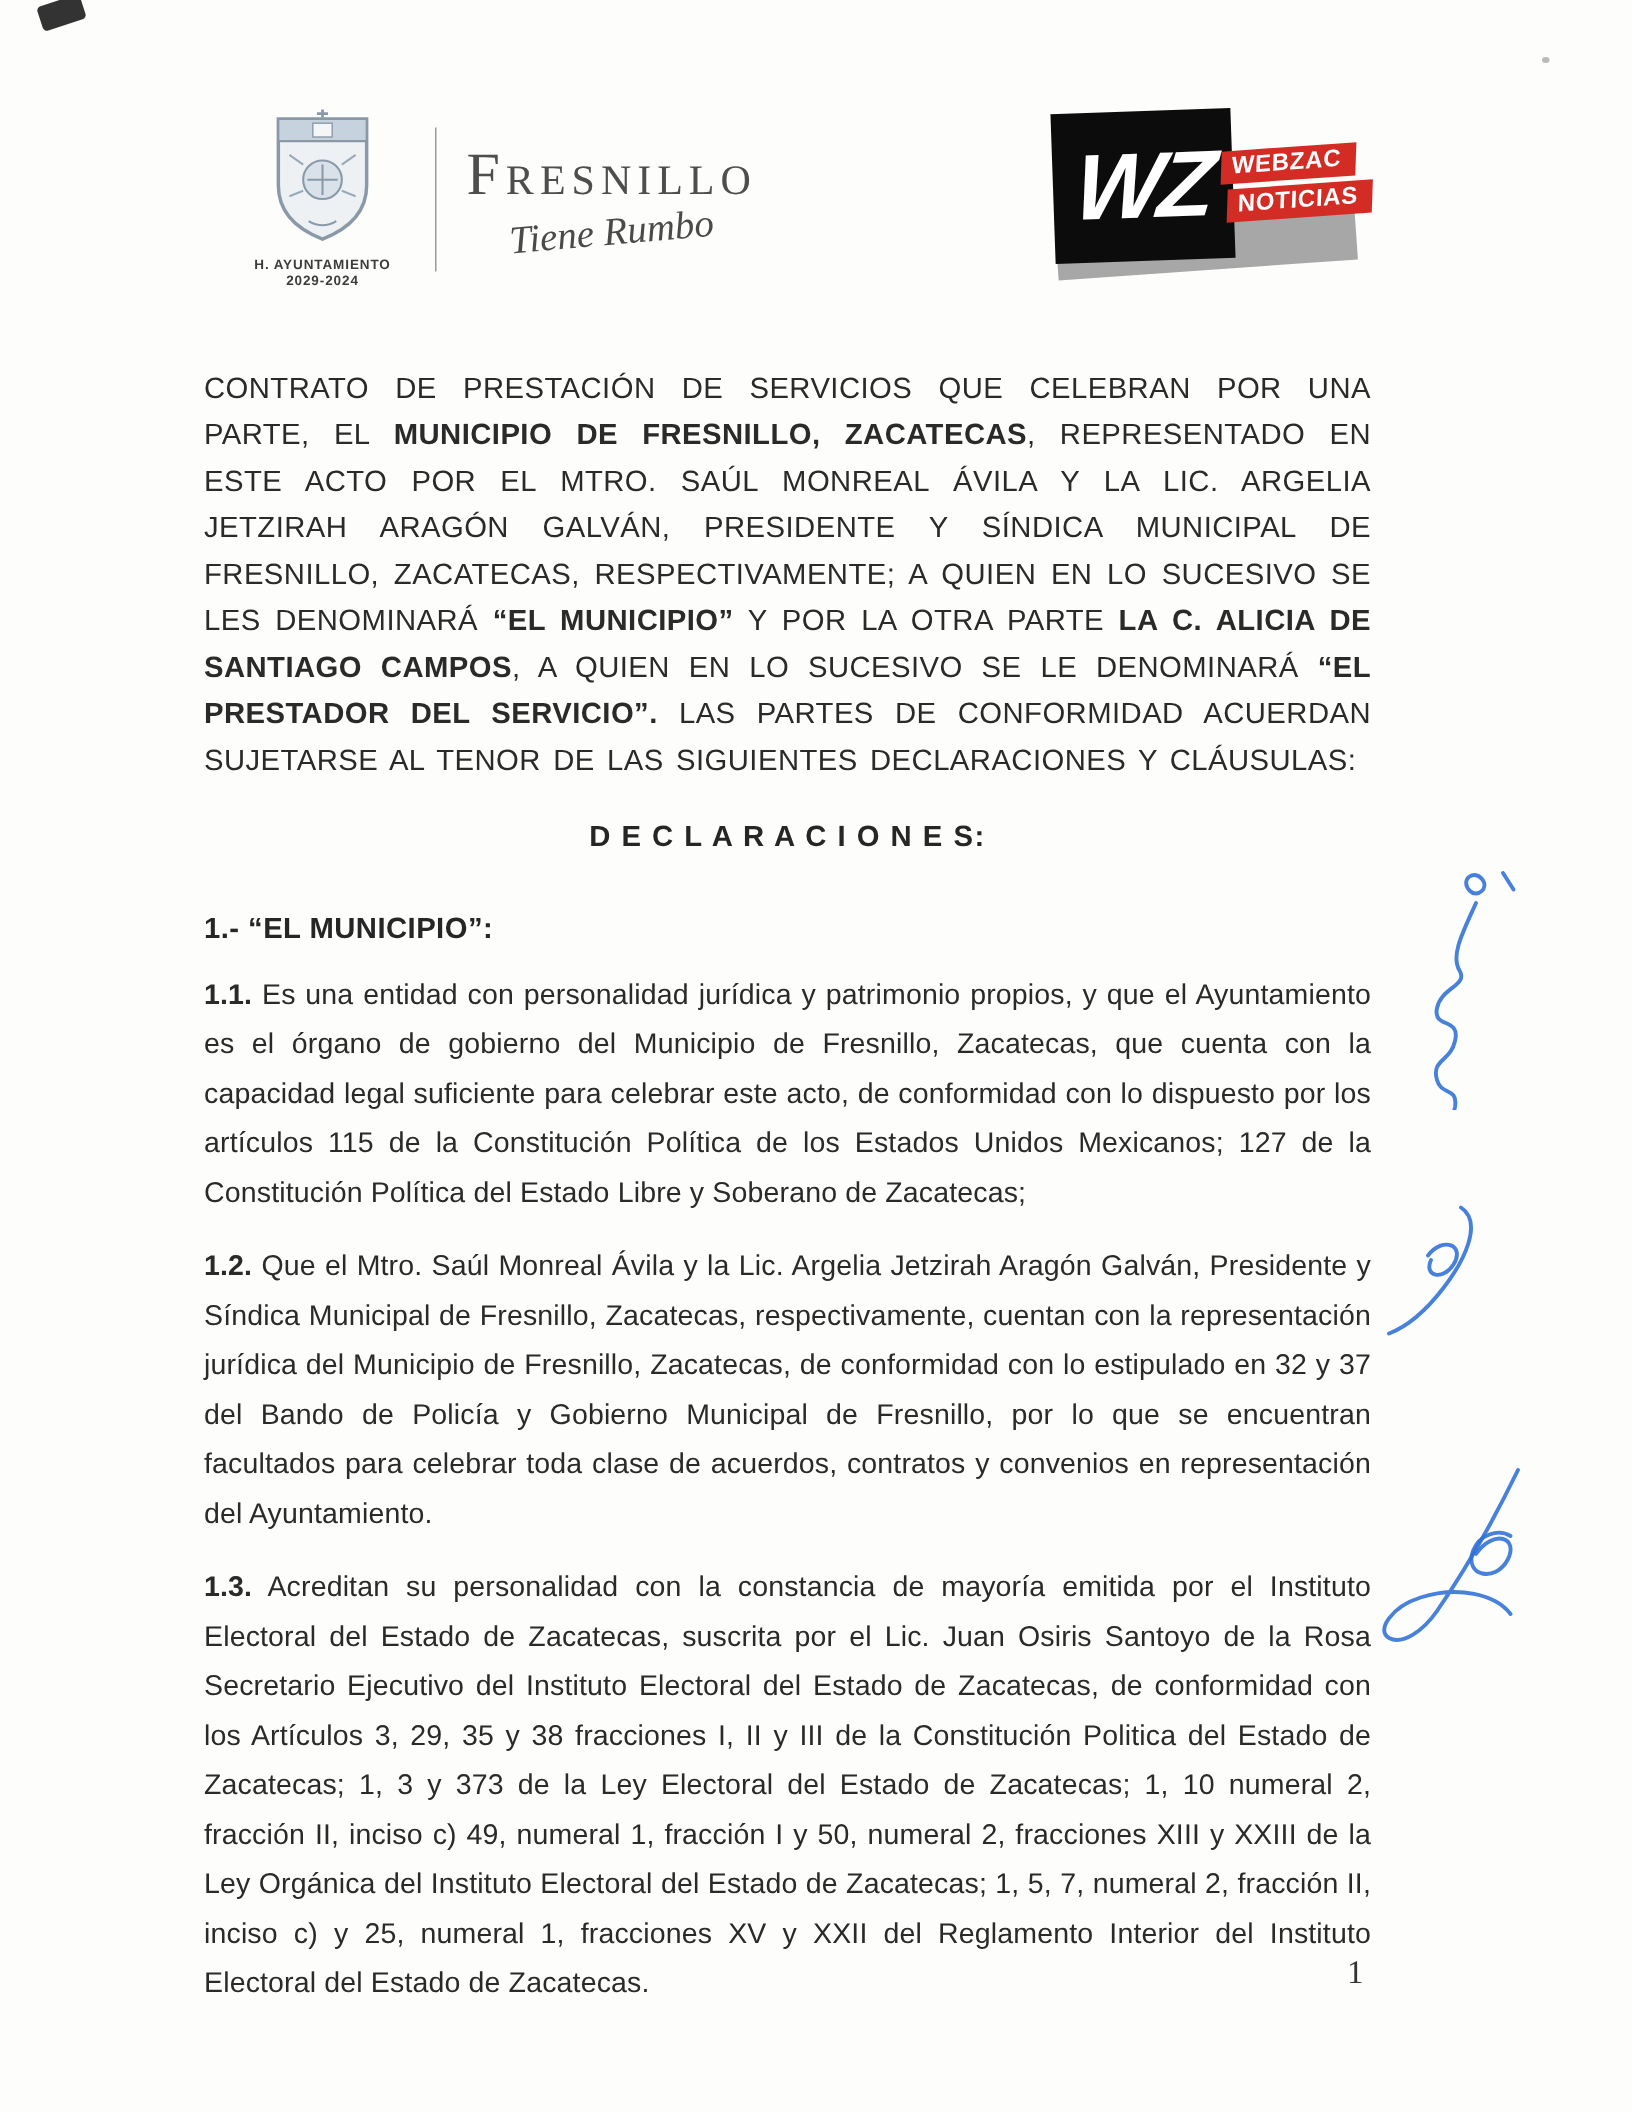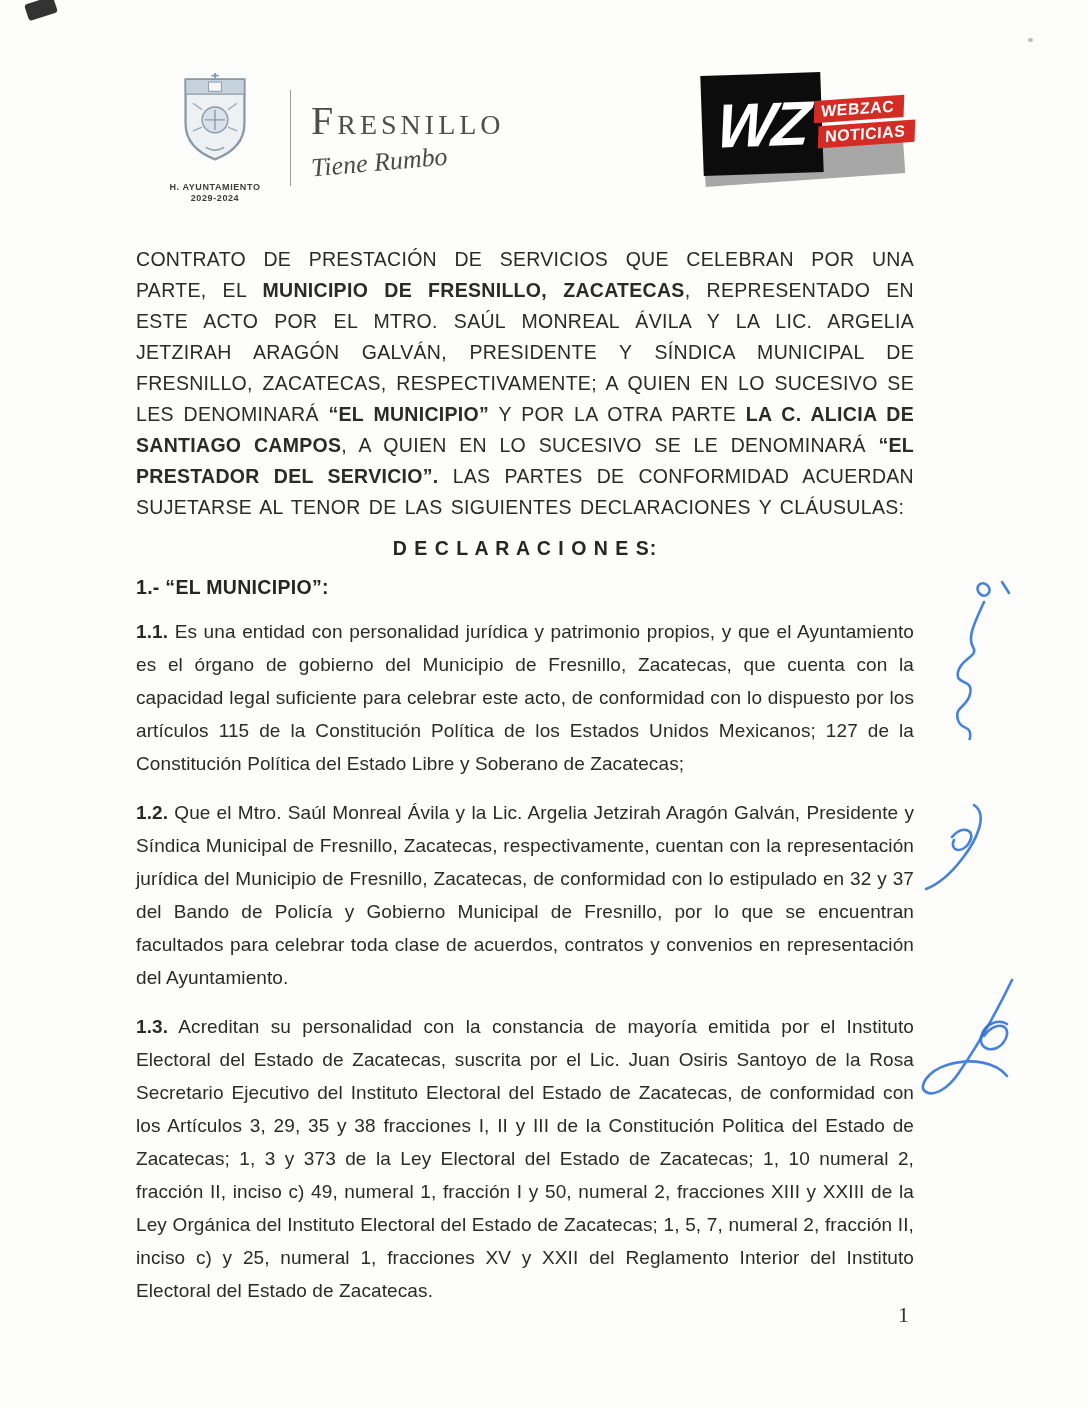--- a/index.html
+++ b/index.html
@@ -21,23 +21,23 @@
     opacity:.9;
   }
   .speck { position:absolute; background:#b9b9b9; border-radius:50%; }
 
   
   .logo-left {
     position:absolute; left:160px; top:72px;
     display:flex; align-items:center; gap:20px;
   }
   .crest-block { width:110px; text-align:center; }
-  .crest-caption { margin-top:14px; font-size:9px; font-weight:bold; letter-spacing:.6px; color:#3c3c3c; line-height:11px; }
+  .crest-caption { margin-top:2px; font-size:9px; font-weight:bold; letter-spacing:.6px; color:#3c3c3c; line-height:11px; }
   .logo-divider { width:1px; height:96px; background:#9b9b9b; }
-  .wordmark-block { }
+  .wordmark-block { text-align:center; }
   .wordmark {
     font-family:"Liberation Serif", serif;
     font-variant:small-caps;
     font-size:40px; letter-spacing:4px; color:#4e4e4e; line-height:40px;
   }
   .tagline {
     font-family:"Liberation Serif", serif;
     font-style:italic; font-size:26px; color:#4a4a4a;
     transform:rotate(-5deg); margin-top:4px;
   }
@@ -64,25 +64,25 @@
 
   
   .content { position:absolute; left:136px; top:244px; width:778px; }
   .intro {
     font-size:19.5px; line-height:31px;
     text-align:justify; letter-spacing:.3px; word-spacing:2.5px;
     color:#2a2a2a;
   }
   .b { font-weight:bold; }
   .h-declaraciones {
-    margin-top:14px; text-align:center;
+    margin-top:24px; text-align:center;
     font-size:19.5px; font-weight:bold; letter-spacing:1px;
   }
   .h-section {
-    margin-top:16px; font-size:19.5px; font-weight:bold; letter-spacing:.3px;
+    margin-top:38px; font-size:19.5px; font-weight:bold; letter-spacing:.3px;
   }
   .clause {
     margin-top:16px;
     font-size:19px; line-height:33px;
     text-align:justify; letter-spacing:.1px;
     color:#2a2a2a;
   }
   .page-number {
     position:absolute; left:898px; top:1302px;
     font-family:"Liberation Serif", serif;

